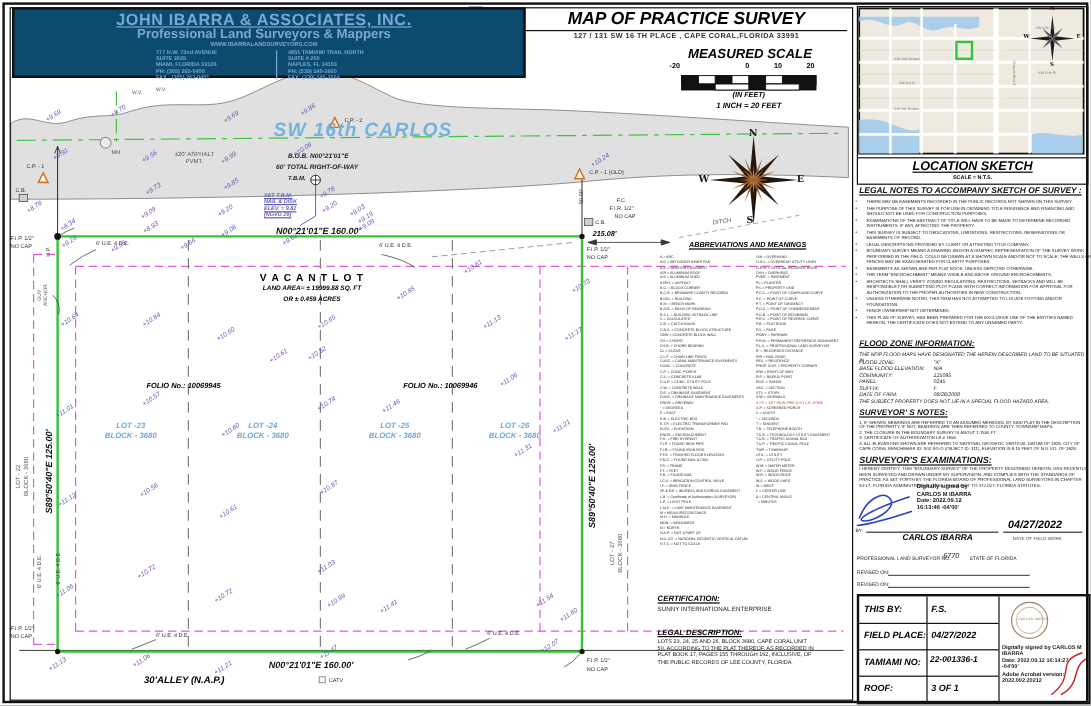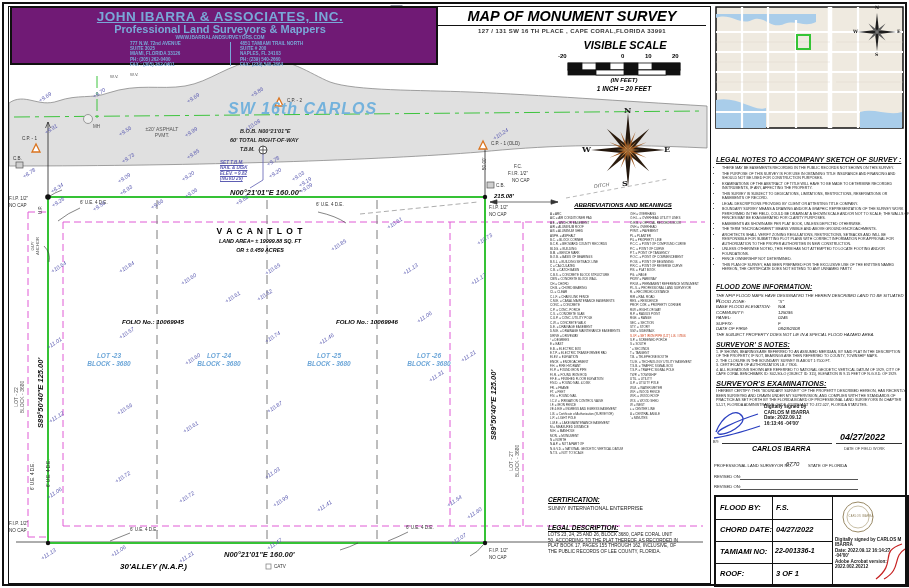--- a/index.html
+++ b/index.html
@@ -8,21 +8,21 @@
   .b{font-weight:bold;}
   .i{font-style:italic;}
   .c{text-align:center;}
   .u{text-decoration:underline;}
   .pre{white-space:pre-line;}
   .blue{color:#79a8d8;}
   .gray{color:#555;}
   .r90{transform:rotate(-90deg);transform-origin:0 0;}
   #outer-border{position:absolute;left:2px;top:2px;right:2px;bottom:2px;border:2.5px solid #101010;pointer-events:none;}
   #left-panel-border{position:absolute;left:8px;top:6px;width:701px;height:576px;border:1.5px solid #101010;pointer-events:none;}
-  #header-box{position:absolute;left:10px;top:6px;width:424px;height:55px;border:2px solid #101010;background:#701a75;}
+  #header-box{position:absolute;left:10px;top:6px;width:424px;height:55px;border:2px solid #101010;background:#0c4a6e;}
   .spot{position:absolute;font-size:5.5px;font-style:italic;color:#5d5db2;transform:rotate(-33deg);white-space:nowrap;}
   .ab{font-size:3px;line-height:4.35px;white-space:nowrap;color:#2d2d2d;}
   .ab.red{color:#d03a10;}
   .note-li{font-size:3.6px;line-height:4.5px;color:#222;margin:0 0 1px 0;}
   .snote{font-size:3.6px;line-height:4.4px;color:#222;}
   .sechead{font-size:6.8px;font-weight:bold;font-style:italic;text-decoration:underline;color:#111;white-space:nowrap;}
   .ffrow{font-size:4.4px;font-style:italic;color:#222;line-height:5.4px;display:flex;}
   .ffl{width:62px;}
   .lotlabel{position:absolute;width:80px;text-align:center;color:#6ca6d8;font-weight:bold;font-style:italic;font-size:6.5px;line-height:7.5px;white-space:pre-line;}
   .annot{font-size:4.6px;color:#333;white-space:nowrap;}
@@ -230,30 +230,42 @@
 PH:   (305) 262-0400
 FAX : (305) 262-0401</div>
     <div class="a b blue pre" style="left:228px;top:33px;font-size:4.6px;line-height:5.2px;">4851 TAMIAMI TRAIL NORTH
 SUITE # 200
 NAPLES, FL 34103
 PH:  (239) 540-2660
 FAX: (239) 540-2664</div>
     <div class="a" style="left:218px;top:34px;width:1px;height:24px;background:#79a8d8;"></div>
   </div>
 
-  <div class="a c b i" style="left:438px;top:8px;width:268px;font-size:14.5px;border-bottom:1.5px solid #111;padding-bottom:1px;">MAP OF MONUMENT SURVEY</div>
+  <div class="a c b i" style="left:438px;top:8px;width:268px;font-size:14.5px;border-bottom:1.5px solid #111;padding-bottom:1px;">MAP OF PRACTICE SURVEY</div>
   <div class="a c b" style="left:438px;top:28px;width:268px;font-size:6px;color:#333;letter-spacing:0.4px;">127 / 131 SW 16 TH PLACE , CAPE CORAL,FLORIDA   33991</div>
-  <div class="a c b i" style="left:560px;top:39px;width:130px;font-size:11px;">VISIBLE SCALE</div>
+  <div class="a c b i" style="left:560px;top:39px;width:130px;font-size:11px;">MEASURED SCALE</div>
   <div class="a b" style="left:558px;top:53px;font-size:6px;">-20</div>
   <div class="a b" style="left:621px;top:53px;font-size:6px;">0</div>
   <div class="a b" style="left:645px;top:53px;font-size:6px;">10</div>
   <div class="a b" style="left:672px;top:53px;font-size:6px;">20</div>
   <div class="a c b i" style="left:594px;top:77px;width:60px;font-size:6px;">(IN FEET)</div>
   <div class="a c b i" style="left:584px;top:85px;width:80px;font-size:6.5px;">1 INCH = 20 FEET</div>
 
+  <div class="a" style="left:714px;top:5px;width:191px;height:147px;border:1.5px solid #111;">
+    <div id="loc-street-labels" class="a" style="left:0;top:0;width:100%;height:123px;">
+        <div class="maplabel" style="left: 30px; top: 41px;">SW 2nd Terrace</div>
+        <div class="maplabel" style="left: 34px; top: 61px;">SW 3rd St</div>
+        <div class="maplabel" style="left: 30px; top: 83px;">SW 3rd Terrace</div>
+        <div class="maplabel" style="left: 148px; top: 15px;">SW 16th Ter</div>
+        <div class="maplabel" style="left: 150px; top: 53px;">SW 15th Pl</div>
+        <div class="maplabel" style="left: 120px; top: 53px; transform: rotate(90deg);">Chiquita Blvd S</div>
+      </div>
+    <div class="a c b i u" style="left:0;top:125px;width:100%;font-size:10.5px;border-top:1.5px solid #111;padding-top:1px;">LOCATION SKETCH</div>
+    <div class="a c b" style="left:0;top:139px;width:100%;font-size:4.5px;">SCALE  = N.T.S.</div>
+  </div>
   <div class="loc-letter" style="left:875px;top:5px;">N</div>
   <div class="loc-letter" style="left:897px;top:29px;">E</div>
   <div class="loc-letter" style="left:875px;top:52px;">S</div>
   <div class="loc-letter" style="left:853px;top:29px;">W</div>
 
   <div class="sechead a" style="left:716px;top:156px;font-size:7px;">LEGAL NOTES TO ACCOMPANY SKETCH OF SURVEY :</div>
   <ul id="legal-notes-list" class="a" style="left:716px;top:166px;width:188px;margin:0;padding-left:6px;">
       <li class="note-li">THERE MAY BE EASEMENTS RECORDED IN THE PUBLIC RECORDS NOT SHOWN ON THIS SURVEY.</li>
       <li class="note-li">THE PURPOSE OF THIS SURVEY IS FOR USE IN OBTAINING TITLE INSURANCE AND FINANCING AND SHOULD NOT BE USED FOR CONSTRUCTION PURPOSES.</li>
       <li class="note-li">EXAMINATIONS OF THE ABSTRACT OF TITLE WILL HAVE TO BE MADE TO DETERMINE RECORDED INSTRUMENTS, IF ANY, AFFECTING THE PROPERTY.</li>
@@ -325,23 +337,23 @@
   <div class="a" style="left:740px;top:479px;width:118px;border-top:0.7px solid #555;"></div>
   <div class="a" style="left:714px;top:484px;font-size:4.2px;color:#222;">REVISED ON:</div>
   <div class="a" style="left:740px;top:489px;width:118px;border-top:0.7px solid #555;"></div>
 
   <div class="a" style="left:714px;top:495px;width:191px;height:88px;border:2px solid #111;">
     <div class="a" style="left:56px;top:0;height:100%;border-left:1.2px solid #111;"></div>
     <div class="a" style="left:116px;top:0;height:100%;border-left:1.2px solid #111;"></div>
     <div class="a" style="left:0;top:22px;width:116px;border-top:1.2px solid #111;"></div>
     <div class="a" style="left:0;top:44px;width:116px;border-top:1.2px solid #111;"></div>
     <div class="a" style="left:0;top:66px;width:116px;border-top:1.2px solid #111;"></div>
-    <div class="a tbl-label" style="left:4px;top:6px;">FLOOD BY:</div>
+    <div class="a tbl-label" style="left:4px;top:6px;">THIS BY:</div>
     <div class="a tbl-value" style="left:60px;top:6px;">F.S.</div>
-    <div class="a tbl-label" style="left:4px;top:28px;">CHORD DATE:</div>
+    <div class="a tbl-label" style="left:4px;top:28px;">FIELD PLACE:</div>
     <div class="a tbl-value" style="left:60px;top:28px;">04/27/2022</div>
     <div class="a tbl-label" style="left:4px;top:50px;">TAMIAMI NO:</div>
     <div class="a tbl-value" style="left:59px;top:50px;font-size:7px;">22-001336-1</div>
     <div class="a tbl-label" style="left:4px;top:72px;">ROOF:</div>
     <div class="a tbl-value" style="left:60px;top:72px;">3 OF 1</div>
     <div class="a c" style="left:118px;top:18px;width:54px;font-size:2.6px;color:#8a7a55;letter-spacing:0.3px;">CARLOS IBARRA</div>
     <div class="a pre b" style="left:119px;top:40px;width:70px;font-size:4.6px;line-height:5.4px;color:#222;">Digitally signed by CARLOS M
 IBARRA
 Date: 2022.09.12 16:14:27
 -04'00'

